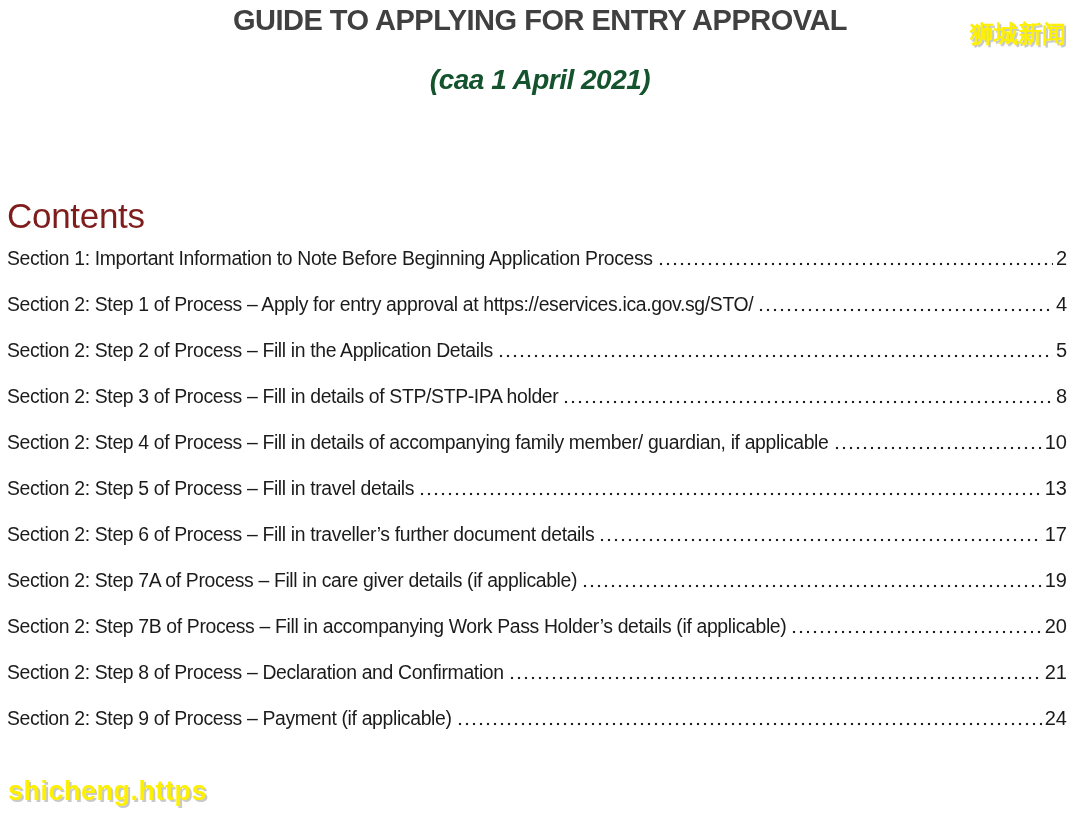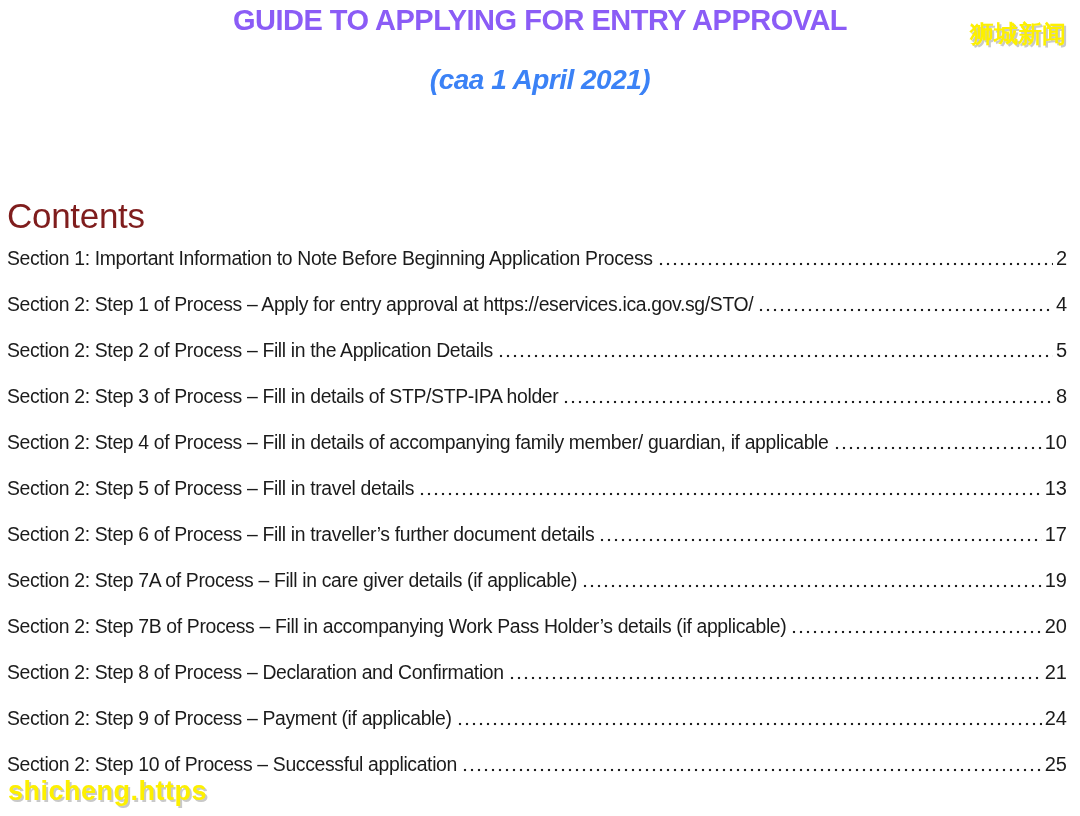--- a/index.html
+++ b/index.html
@@ -13,32 +13,32 @@
     color: #1b1b1b;
   }
 
   .doc-title {
     position: absolute;
     top: 4px; left: 0; right: 0;
     text-align: center;
     font-size: 29px;
     font-weight: bold;
     letter-spacing: -0.5px;
-    color: #8b5cf6;
+    color: #404040;
   }
 
   .doc-subtitle {
     position: absolute;
     top: 64px; left: 0; right: 0;
     text-align: center;
     font-size: 28px;
     font-weight: bold;
     font-style: italic;
     letter-spacing: -0.5px;
-    color: #3b82f6;
+    color: #14532d;
   }
 
   .wm { 
     color: #fdf000;
     text-shadow: 2px 2px 0 #c9c9c9;
     font-weight: bold;
     white-space: nowrap;
   }
   .wm-top {
     position: absolute;
@@ -172,18 +172,13 @@
     <span class="toc-dots"></span>
     <span class="toc-page">21</span>
   </div>
 
   <div class="toc-entry">
     <span class="toc-text">Section 2: Step 9 of Process – Payment (if applicable)</span>
     <span class="toc-dots"></span>
     <span class="toc-page">24</span>
   </div>
 
-  <div class="toc-entry">
-    <span class="toc-text">Section 2: Step 10 of Process – Successful application</span>
-    <span class="toc-dots"></span>
-    <span class="toc-page">25</span>
-  </div>
 </div>
 
 </body></html>

